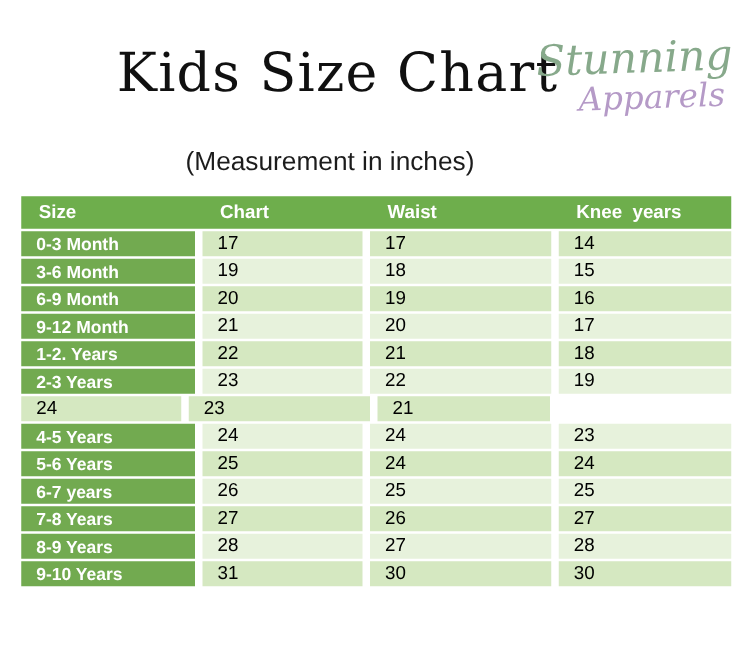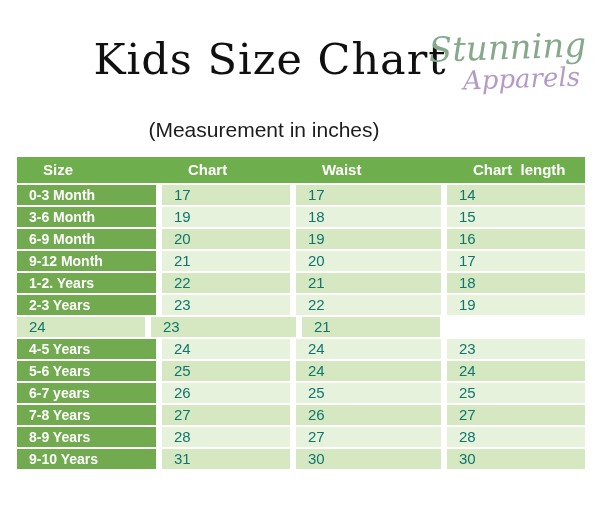--- a/index.html
+++ b/index.html
@@ -47,38 +47,38 @@
   .size-table{
     position:absolute;left:17px;top:157px;width:568px;
   }
   .thead{
     display:flex;
     height:26px;
     background:#6eae4c;
   }
   .th{
     box-sizing:border-box;
-    padding-left:26px;
+    padding-left:14px;
     color:#ffffff;
     font-weight:700;
     font-size:15px;
     line-height:26px;
     white-space:pre-wrap;
   }
   .tr{
     display:flex;
     height:20px;
     margin-top:2px;
   }
   .td{
     box-sizing:border-box;
     padding-left:12px;
     font-size:15px;
     line-height:20px;
-    color:#0f766e;
+    color:#000000;
   }
   .td-size{
     background:#72aa50;
     color:#ffffff;
     font-weight:700;
     font-size:14px;
   }
   .tr.odd .td:not(.td-size){background:#d5e8c1;}
   .tr.even .td:not(.td-size){background:#e7f2dc;}
   .c0{width:139px;margin-right:6px;}
@@ -98,21 +98,21 @@
     <div class="logo-subname">Apparels</div>
   </div>
 
   <div class="subtitle">(Measurement in inches)</div>
 
   <div class="size-table">
     <div class="thead">
         <div class="th c0">Size</div>
         <div class="th c1">Chart</div>
         <div class="th c2">Waist</div>
-        <div class="th c3">Chart  length</div>
+        <div class="th c3">Knee  years</div>
       </div>
     <div class="tbody">
         <div class="tr odd">
           <div class="td c0 td-size">0-3 Month</div>
           <div class="td c1">17</div>
           <div class="td c2">17</div>
           <div class="td c3">14</div>
         </div>
         <div class="tr even">
           <div class="td c0 td-size">3-6 Month</div>

